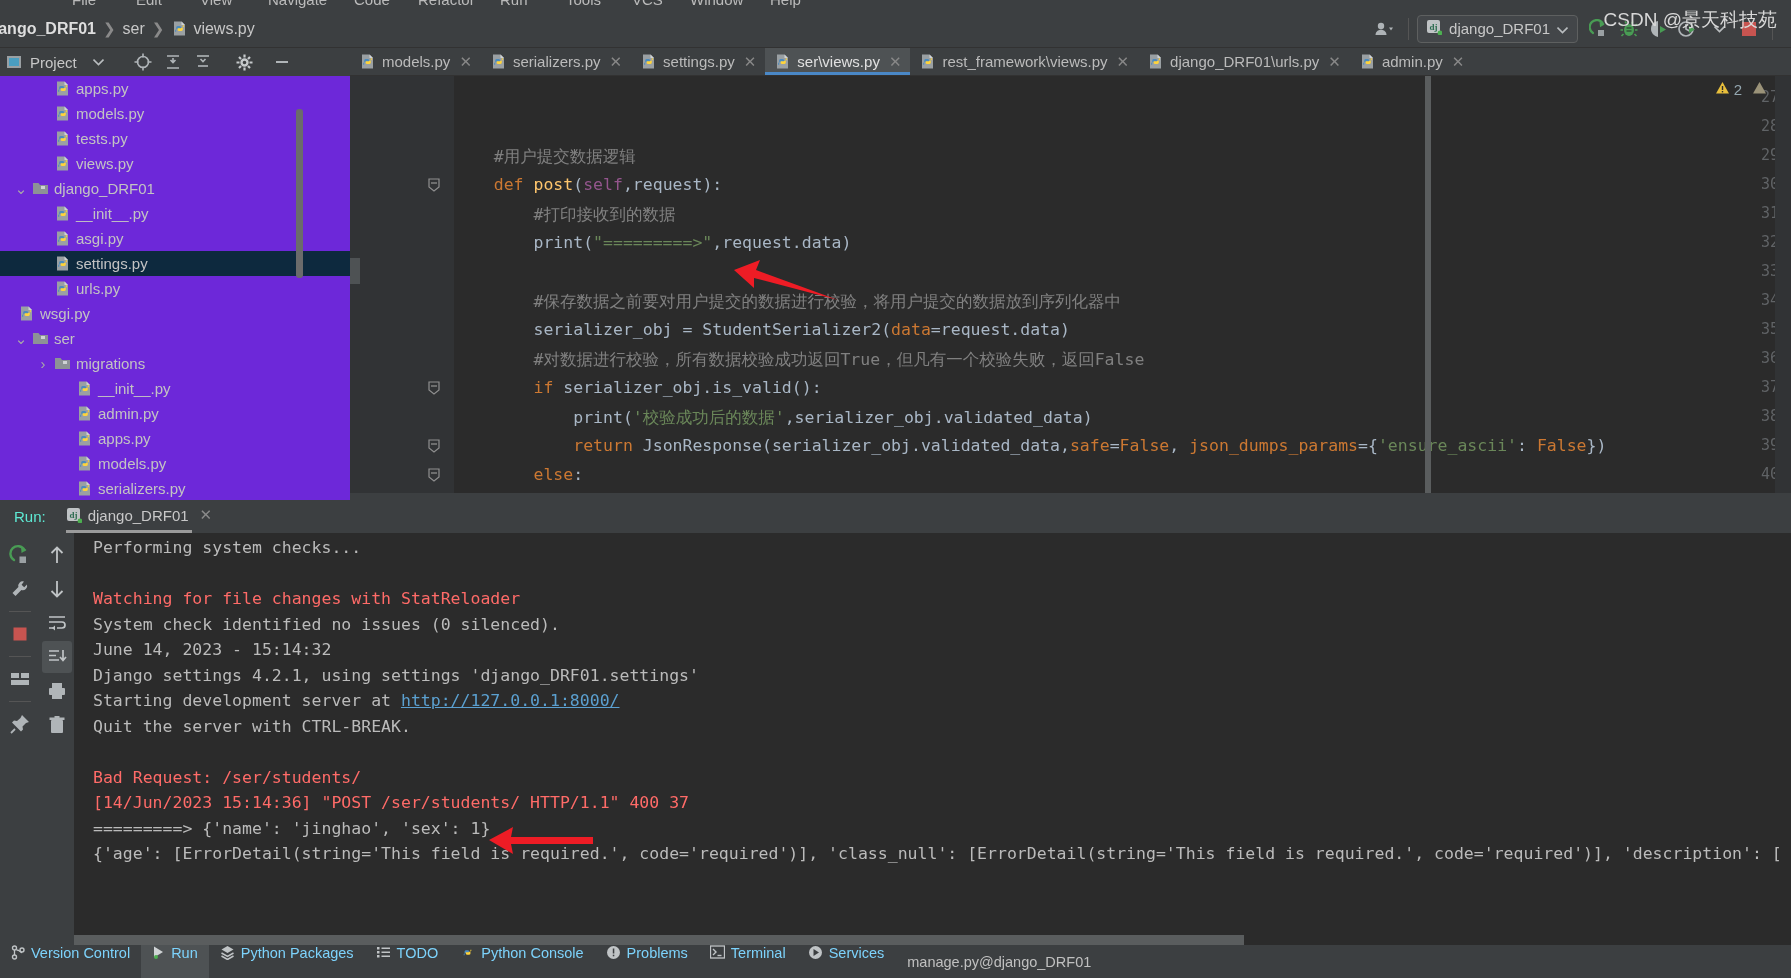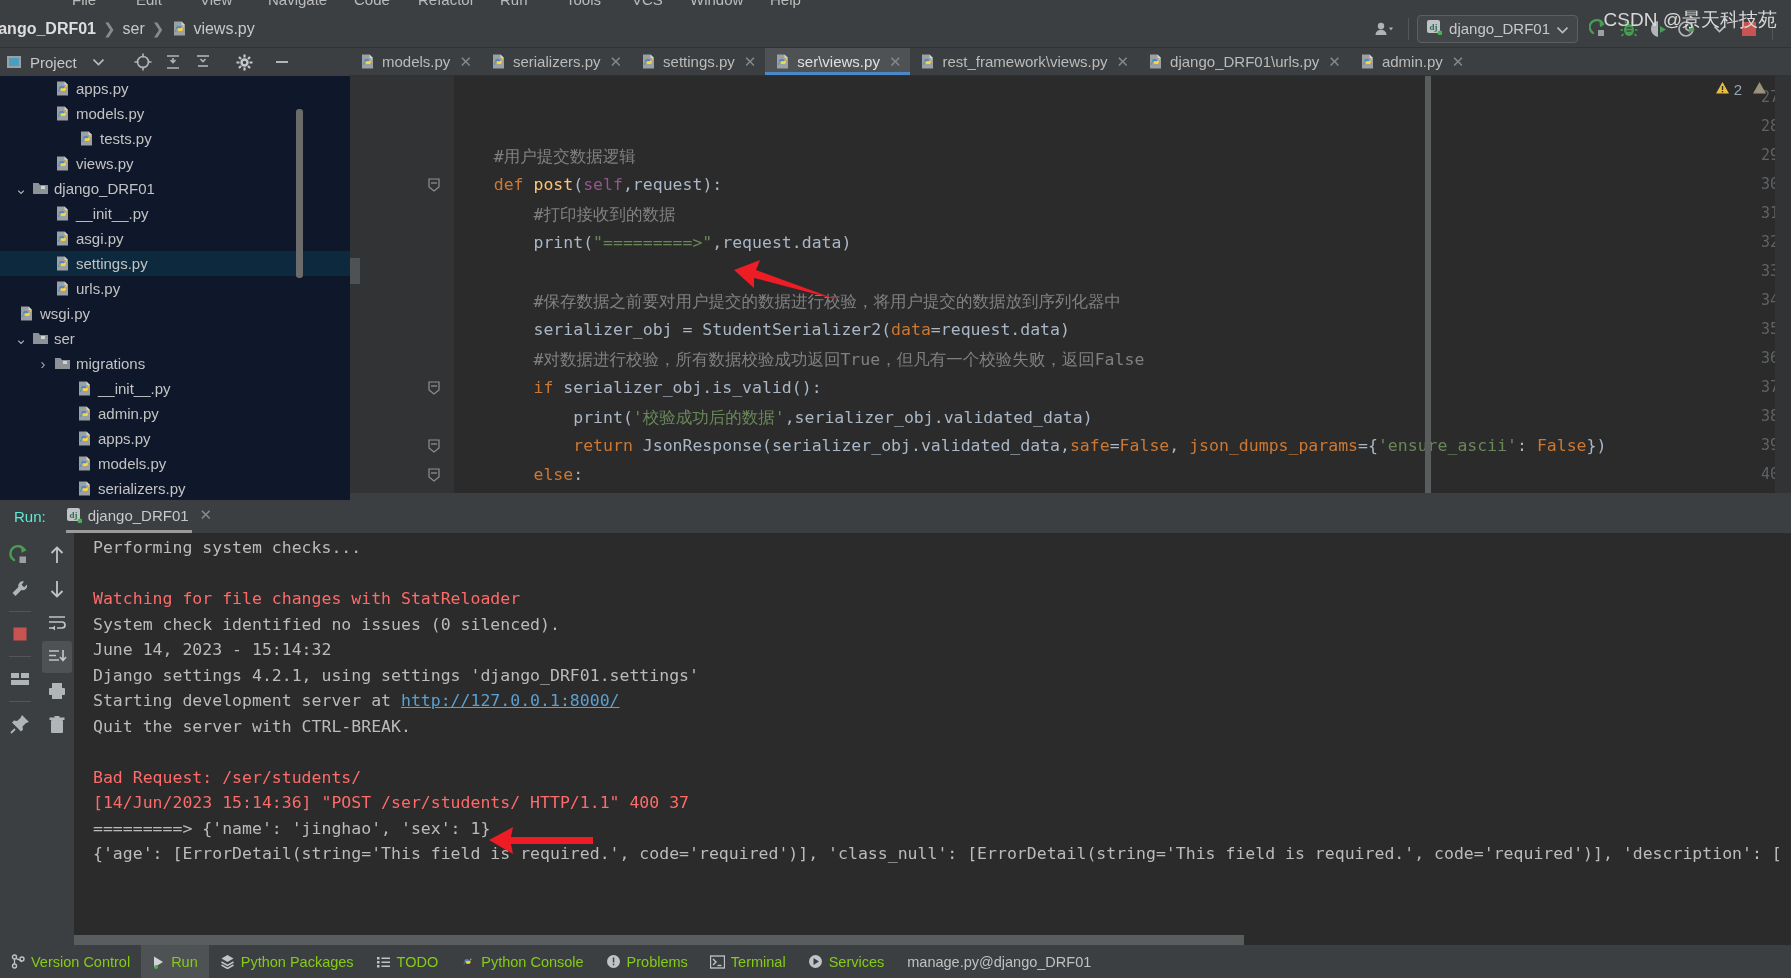--- a/index.html
+++ b/index.html
@@ -68,21 +68,21 @@
   }
   .tab.active { background:#4e5254; color:#e0e0e0; }
   .tab.active::after {
     content:""; position:absolute; left:0; right:0; bottom:0; height:3px; background:#4a88c7;
   }
   .tab .x { color:#888; font-size:15px; margin-left:3px; }
 
   
   .tree {
     position:absolute; left:0; top:76px; width:350px; height:424px;
-    background:#0f172a; overflow:hidden;
+    background:#6d28d9; overflow:hidden;
   }
   .trow {
     height:25px; display:flex; align-items:center; white-space:nowrap;
     font-size:15px; color:#c3c3c3; cursor:default;
   }
   .trow.sel { background:#0d293e; }
   .arrow { width:14px; display:inline-block; text-align:center; color:#a9a9a9; font-size:11px; }
   .tlabel { margin-left:5px; }
 
   
@@ -190,22 +190,22 @@
   .conscroll-track {
     position:absolute; left:0; bottom:0; width:100%; height:10px; background:#2b2b2b;
   }
 
   
   .statusbar {
     position:absolute; left:0; bottom:0; width:1791px; height:33px;
     background:#3c3f41; display:flex; align-items:center; gap:0;
   }
   .sbtn {
-    display:flex; align-items:center; gap:6px; padding:0 11px; height:33px;
-    font-size:14.5px; color:#84cc16; white-space:nowrap; cursor:default;
+    display:flex; gap:6px; padding:0 11px; height:33px;
+    font-size:14.5px; color:#7dd3fc; white-space:nowrap; cursor:default;
   }
   .sbtn.active { background:#4e5254; }
   .sinfo { font-size:14.5px; color:#c0c0c0; margin-left:12px; white-space:nowrap; }
   .watermark {
     position:absolute; right:14px; top:7px; font-size:19px; color:#d8d8d8; white-space:nowrap;
   }
 
   
   .arrow-annot { position:absolute; pointer-events:none; }
 </style>
@@ -470,21 +470,21 @@
         <span style="display: flex; margin-left: 4px;">
           <svg width="17" height="17" viewBox="0 0 17 17">
             <path d="M3 1.5 h7.5 L14 5 v10.5 H3 z" fill="#9aa0a3"></path>
             <path d="M10.5 1.5 L14 5 h-3.5 z" fill="#cfd3d5"></path>
             <path d="M5.2 7.5 c0-1.2 1-1.6 2.6-1.6 c1.8 0 2.6 .5 2.6 1.7 v1.2 h-3.4 v.5 h-1.3 c-.9 0-1.6 .5-1.6 1.9 v.5 h1.1 z" fill="#4b8bbe"></path>
             <path d="M11.8 9.5 c0 1.2-1 1.6-2.6 1.6 c-1.8 0-2.6-.5-2.6-1.7 V8.2 h3.4 v-.5 h1.3 c.9 0 1.6-.5 1.6-1.9 v-.5 h-1.1 z" fill="#ffd43b"></path>
           </svg>
         </span>
         <span class="tlabel">models.py</span>
       </div>
-      <div class="trow" style="padding-left: 36px; margin-left: 24px;">
+      <div class="trow" style="padding-left: 36px;">
         <span class="arrow" style="font-size: 11px;"></span>
         <span style="display: flex; margin-left: 4px;">
           <svg width="17" height="17" viewBox="0 0 17 17">
             <path d="M3 1.5 h7.5 L14 5 v10.5 H3 z" fill="#9aa0a3"></path>
             <path d="M10.5 1.5 L14 5 h-3.5 z" fill="#cfd3d5"></path>
             <path d="M5.2 7.5 c0-1.2 1-1.6 2.6-1.6 c1.8 0 2.6 .5 2.6 1.7 v1.2 h-3.4 v.5 h-1.3 c-.9 0-1.6 .5-1.6 1.9 v.5 h1.1 z" fill="#4b8bbe"></path>
             <path d="M11.8 9.5 c0 1.2-1 1.6-2.6 1.6 c-1.8 0-2.6-.5-2.6-1.7 V8.2 h3.4 v-.5 h1.3 c.9 0 1.6-.5 1.6-1.9 v-.5 h-1.1 z" fill="#ffd43b"></path>
           </svg>
         </span>
         <span class="tlabel">tests.py</span>

